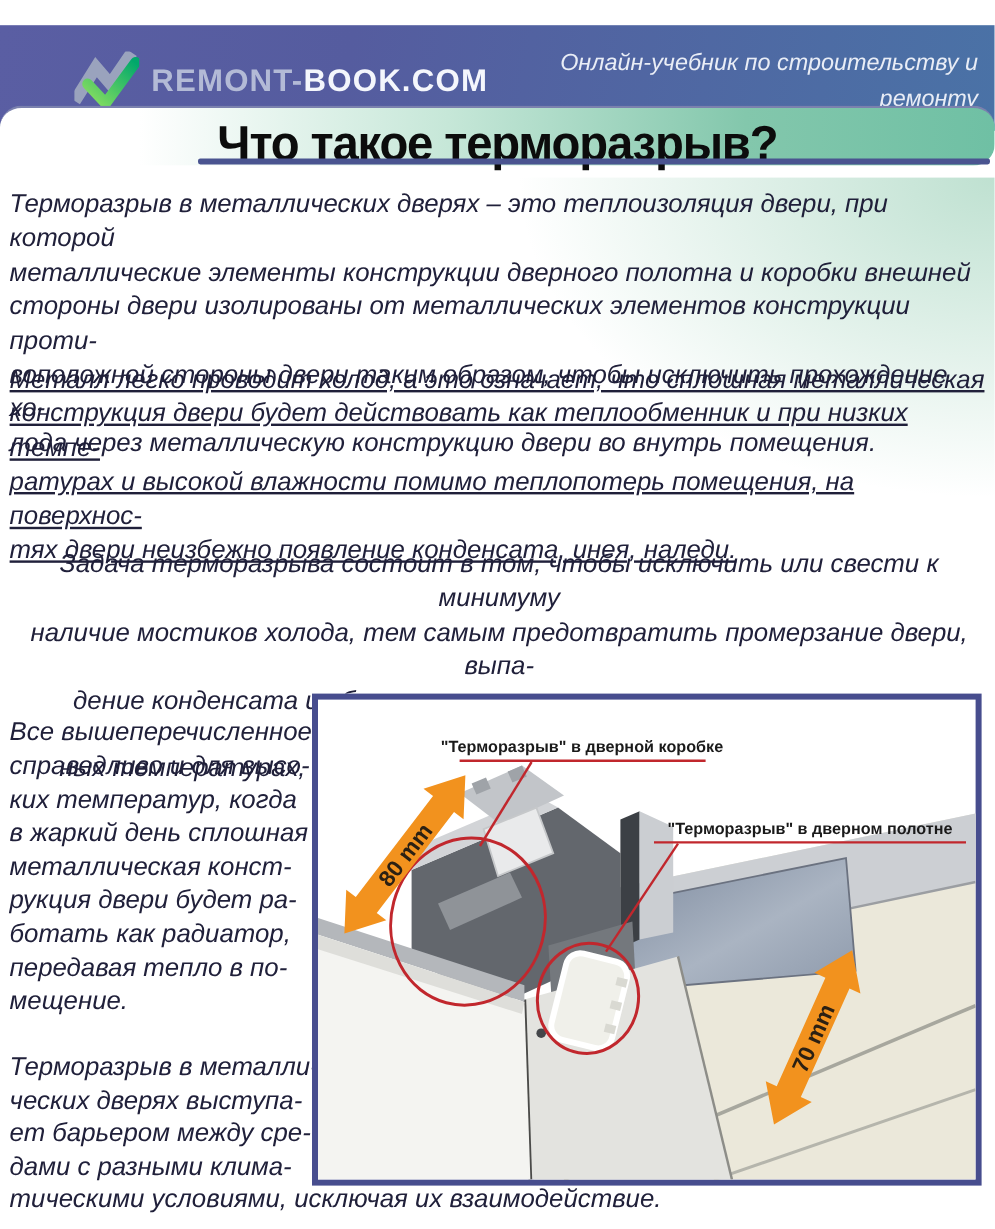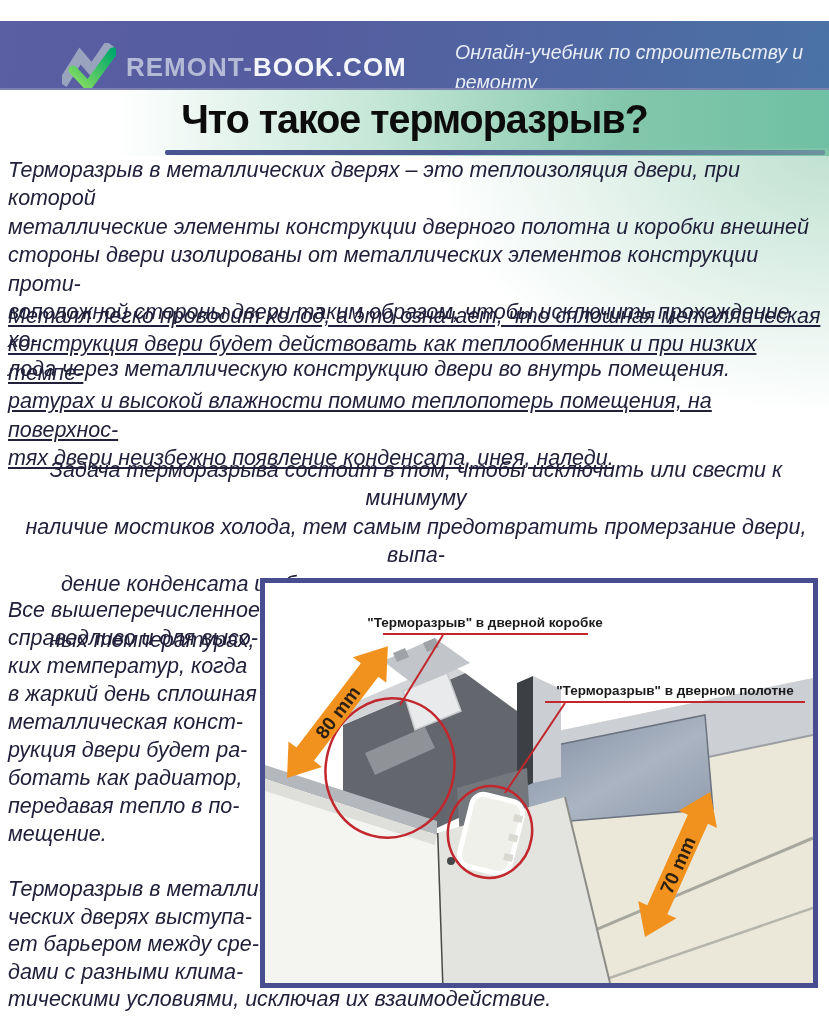--- a/index.html
+++ b/index.html
@@ -9,27 +9,27 @@
   
   .site-header{position:absolute;left:0;top:0;width:829px;height:88px;
     background:linear-gradient(100deg,#5a5ea3 0%,#555c9f 35%,#4a72a6 100%);margin-top:21px;}
   .header-stripe{position:absolute;left:0;bottom:0;width:100%;height:6px;
     background:linear-gradient(to right,#eef7f2 0%,#bfe4d6 22%,#2fb093 55%,#5ec1a2 100%);}
   .logo{position:absolute;left:62px;top:22px;display:flex;align-items:center;gap:10px;cursor:pointer;}
   .logo svg{display:block;}
   .brand{font-size:26px;font-weight:bold;letter-spacing:1px;white-space:nowrap;}
   .brand .b1{color:#b3bad6;}
   .brand .b2{color:#f4f6fc;}
-  .tagline{position:absolute;right:14px;top:16px;width:360px;
+  .tagline{position:absolute;right:14px;top:16px;width:360px;text-align:right;
     color:#e9edf6;font-style:italic;font-size:19.5px;line-height:30px;white-space:pre-line;}
 
   
-  .title-bar{position:absolute;left:0;top:88px;width:829px;height:68px;
+  .title-bar{position:absolute;left:0;top:88px;width:829px;height:50px;
     background:linear-gradient(to right,#ffffff 0%,#ffffff 14%,#c6e7d8 45%,#83c7ac 75%,#6fc0a4 100%);
-    border-top:2px solid #7b81ae;box-sizing:border-box;}
+    border-top:2px solid #7b81ae;box-sizing:border-box;border-radius:18px;}
   .page-title{margin:0;text-align:center;font-size:41px;font-weight:bold;color:#0c0c0c;
     letter-spacing:-1px;padding-top:6px;transform:scaleX(.96);}
   .title-underline{position:absolute;left:165px;right:4px;bottom:1px;height:5px;
     background:#4a5490;border-radius:2px;}
 
   
   .content{position:absolute;left:0;top:148px;width:829px;height:672px;
     background:radial-gradient(ellipse 640px 430px at 100% 0%, rgba(138,200,171,.55) 0%, rgba(255,255,255,0) 62%);}
   .para{position:absolute;margin:0;color:#20203a;font-style:italic;font-size:21.5px;
     line-height:28.4px;white-space:pre-line;}

